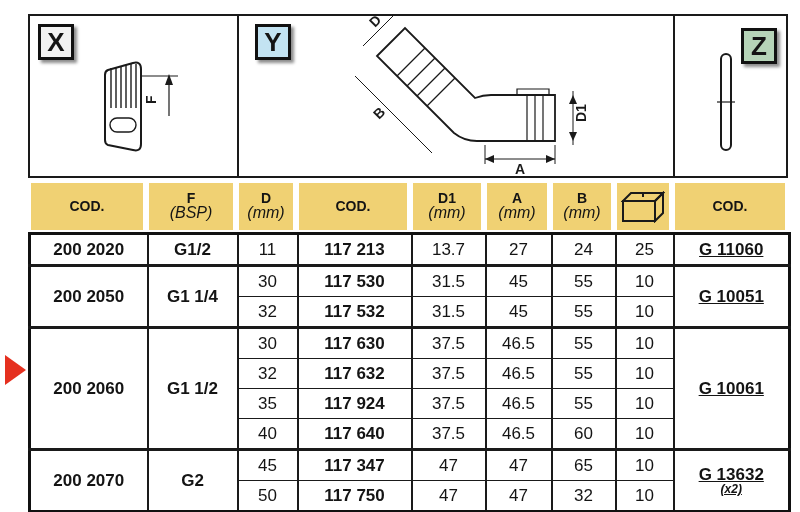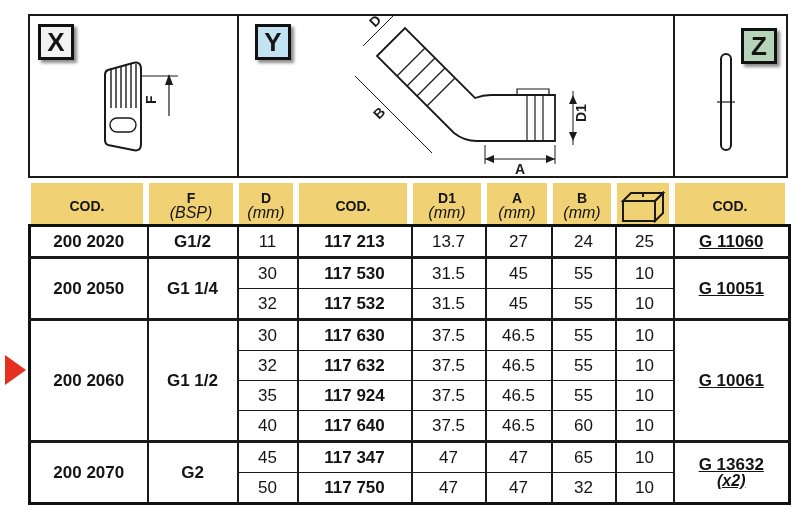--- a/index.html
+++ b/index.html
@@ -22,31 +22,31 @@
   .dsvg text{font-family:"Liberation Sans",sans-serif;font-weight:bold;font-size:14px;fill:#1a1a1a;}
 
   
   .hdr{position:absolute;left:28px;top:183px;width:760px;height:47px;}
   .hcell{position:absolute;top:0;height:47px;background:#f0d173;display:flex;flex-direction:column;
          align-items:center;justify-content:center;line-height:1.05;}
   .htitle{font-weight:bold;font-size:14px;}
   .hsub{font-size:16px;font-style:italic;}
 
   
-  table.spec{position:absolute;left:28px;top:224px;width:760px;border-collapse:collapse;
+  table.spec{position:absolute;left:28px;top:232px;width:760px;border-collapse:collapse;
              table-layout:fixed;border:3px solid #111;}
   table.spec td{border:1px solid #1a1a1a;border-left-width:2px;border-right-width:2px;
                 text-align:center;vertical-align:middle;height:29px;padding:0;
                 font-size:17px;background:#fff;}
   tr.sec td{border-top-width:3px;}
   td.codx{background:#dbdbdb;font-weight:bold;font-size:19px;}
   td.fcol{font-weight:bold;font-size:18px;}
   td.cody{background:#c3e3f2;font-weight:bold;font-size:19px;margin-left:8px;}
   td.codz{background:#afcbb0;font-weight:bold;font-size:19px;text-decoration:underline;}
-  .note{display:block;font-size:16px;font-style:italic;font-weight:bold;margin-top:-3px;}
+  .note{display:block;font-size:12px;font-style:italic;font-weight:bold;margin-top:-3px;}
 
   
   .arrow{position:absolute;left:5px;top:355px;width:0;height:0;
          border-top:15px solid transparent;border-bottom:15px solid transparent;
          border-left:21px solid #e5301f;}
 </style>
 </head>
 <body>
 
 <div class="page">

